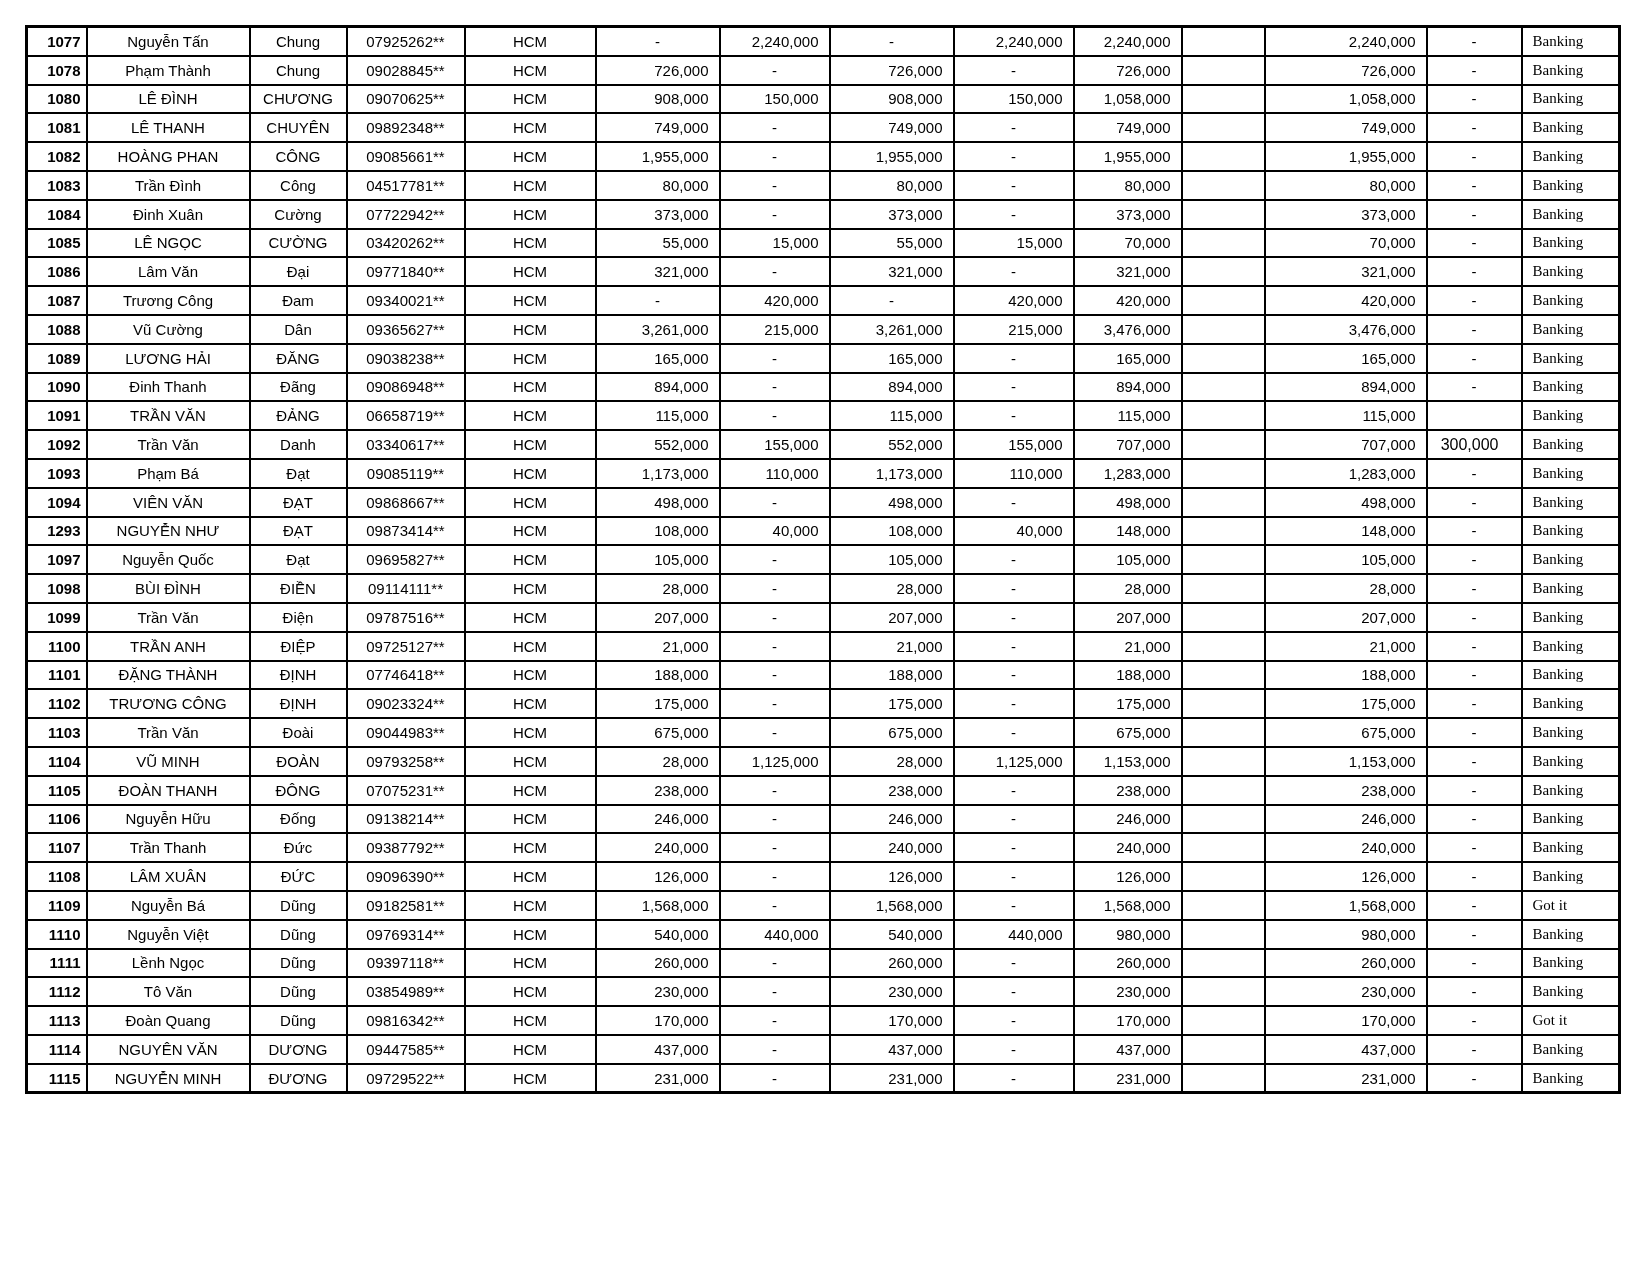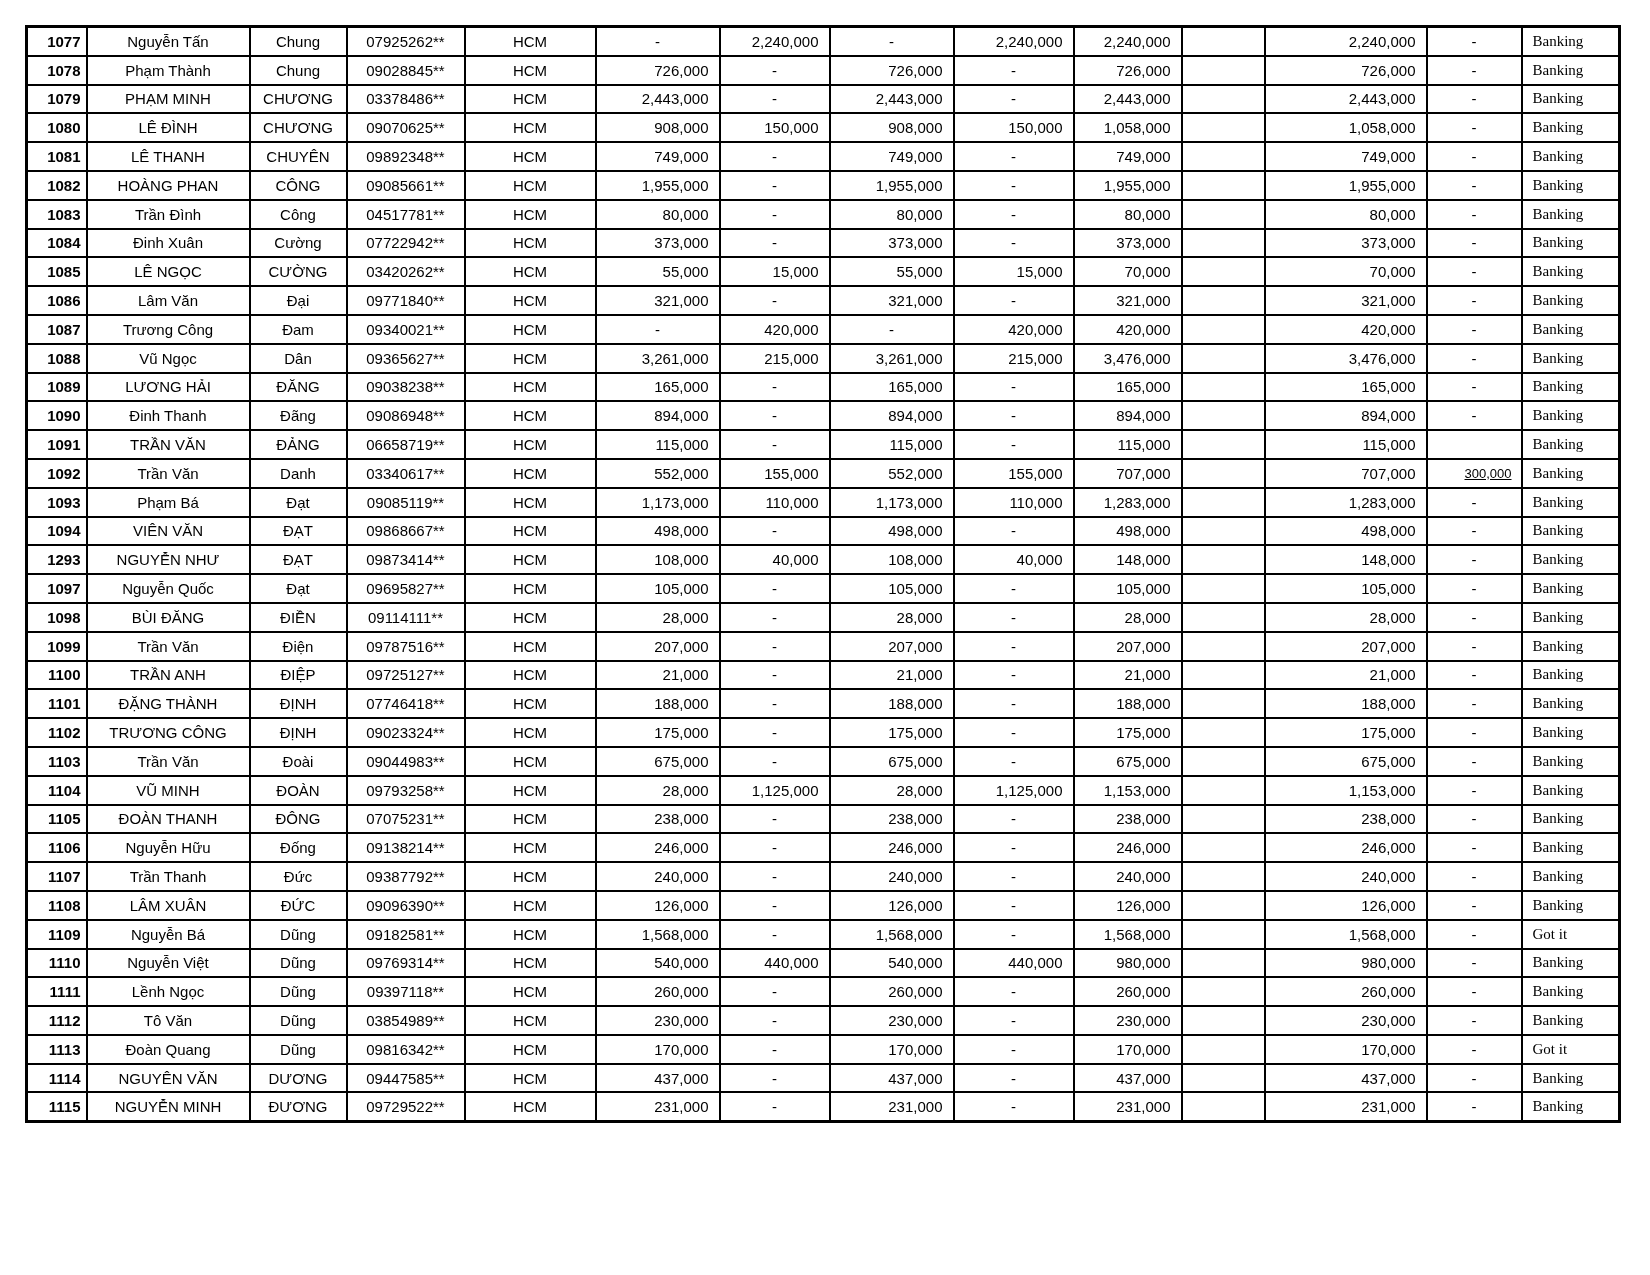--- a/index.html
+++ b/index.html
@@ -18,21 +18,21 @@
     height:26.8px;
     font-size:15px;line-height:1;color:#000;
     padding:0;overflow:hidden;white-space:nowrap;
     vertical-align:middle;
   }
   .c-id{text-align:right;padding-right:5px;font-weight:bold;}
   .c-center{text-align:center;}
   .c-money{text-align:right;padding-right:10px;}
   .c-dash{text-align:center;}
   .c-empty{}
-  .c-note{text-align:right;padding-right:9px;font-size:13px;text-decoration:underline;}
+  .c-note{text-align:right;padding-right:22px;font-size:16px;}
   .c-status{text-align:left;padding-left:10px;font-family:Liberation Serif, serif;}
 </style>
 </head>
 <body>
 
 <table class="sheet">
   <colgroup>
     <col style="width:60px">
       <col style="width:163px">
       <col style="width:97px">
@@ -75,36 +75,20 @@
         <td class="c-dash">-</td>
         <td class="c-money">726,000</td>
         <td class="c-dash">-</td>
         <td class="c-money">726,000</td>
         <td class="c-empty"></td>
         <td class="c-money">726,000</td>
         <td class="c-dash">-</td>
         <td class="c-status">Banking</td>
       </tr>
       <tr>
-        <td class="c-id">1079</td>
-        <td class="c-center">PHẠM MINH</td>
-        <td class="c-center">CHƯƠNG</td>
-        <td class="c-center">03378486**</td>
-        <td class="c-center">HCM</td>
-        <td class="c-money">2,443,000</td>
-        <td class="c-dash">-</td>
-        <td class="c-money">2,443,000</td>
-        <td class="c-dash">-</td>
-        <td class="c-money">2,443,000</td>
-        <td class="c-empty"></td>
-        <td class="c-money">2,443,000</td>
-        <td class="c-dash">-</td>
-        <td class="c-status">Banking</td>
-      </tr>
-      <tr>
         <td class="c-id">1080</td>
         <td class="c-center">LÊ ĐÌNH</td>
         <td class="c-center">CHƯƠNG</td>
         <td class="c-center">09070625**</td>
         <td class="c-center">HCM</td>
         <td class="c-money">908,000</td>
         <td class="c-money">150,000</td>
         <td class="c-money">908,000</td>
         <td class="c-money">150,000</td>
         <td class="c-money">1,058,000</td>
@@ -220,21 +204,21 @@
         <td class="c-dash">-</td>
         <td class="c-money">420,000</td>
         <td class="c-money">420,000</td>
         <td class="c-empty"></td>
         <td class="c-money">420,000</td>
         <td class="c-dash">-</td>
         <td class="c-status">Banking</td>
       </tr>
       <tr>
         <td class="c-id">1088</td>
-        <td class="c-center">Vũ Ngọc</td>
+        <td class="c-center">Vũ Cường</td>
         <td class="c-center">Dân</td>
         <td class="c-center">09365627**</td>
         <td class="c-center">HCM</td>
         <td class="c-money">3,261,000</td>
         <td class="c-money">215,000</td>
         <td class="c-money">3,261,000</td>
         <td class="c-money">215,000</td>
         <td class="c-money">3,476,000</td>
         <td class="c-empty"></td>
         <td class="c-money">3,476,000</td>
@@ -364,21 +348,21 @@
         <td class="c-money">105,000</td>
         <td class="c-dash">-</td>
         <td class="c-money">105,000</td>
         <td class="c-empty"></td>
         <td class="c-money">105,000</td>
         <td class="c-dash">-</td>
         <td class="c-status">Banking</td>
       </tr>
       <tr>
         <td class="c-id">1098</td>
-        <td class="c-center">BÙI ĐĂNG</td>
+        <td class="c-center">BÙI ĐÌNH</td>
         <td class="c-center">ĐIỀN</td>
         <td class="c-center">09114111**</td>
         <td class="c-center">HCM</td>
         <td class="c-money">28,000</td>
         <td class="c-dash">-</td>
         <td class="c-money">28,000</td>
         <td class="c-dash">-</td>
         <td class="c-money">28,000</td>
         <td class="c-empty"></td>
         <td class="c-money">28,000</td>

